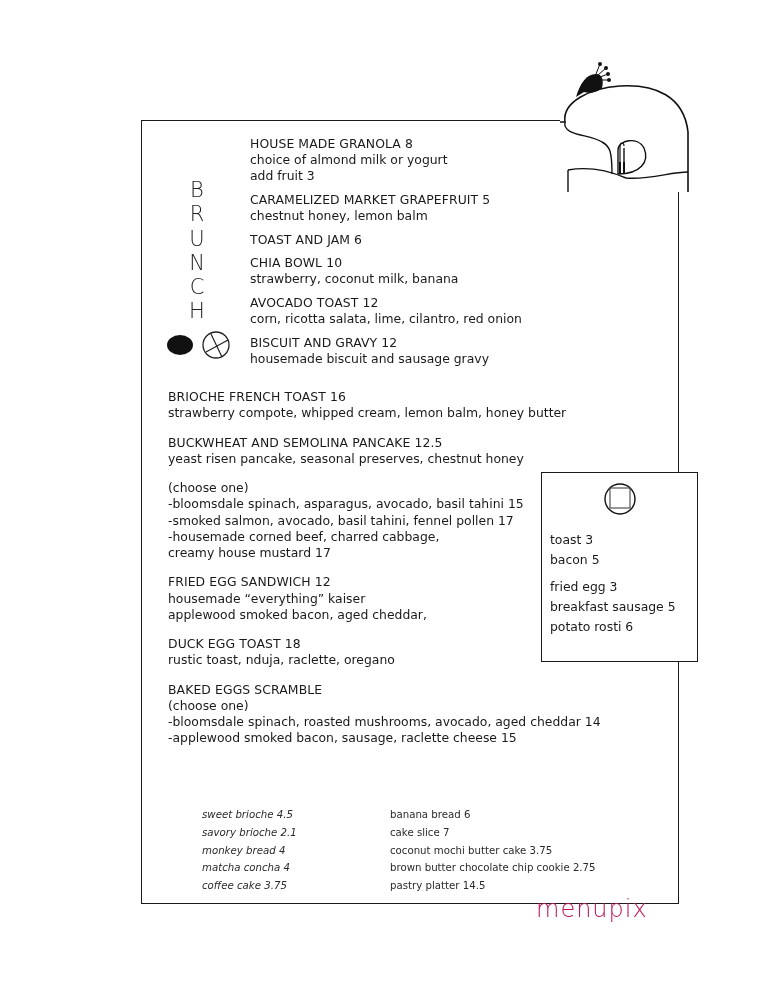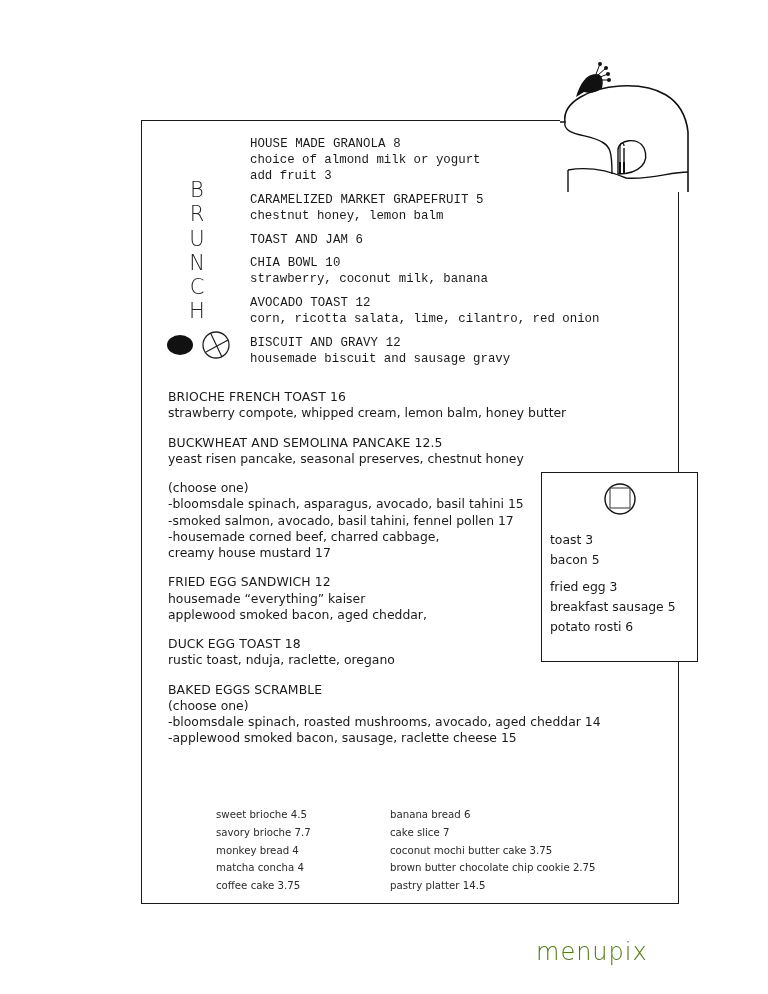--- a/index.html
+++ b/index.html
@@ -13,43 +13,43 @@
       border: 1.6px solid #1a1a1a; box-sizing: border-box;
     }
     .logo-svg { position: absolute; left: 560px; top: 62px; width: 140px; height: 130px; background: #fff; }
     .brunch-title {
       position: absolute; left: 186px; top: 178px; width: 22px;
       font-size: 21px; line-height: 24.3px; font-weight: 300; text-align: center;
       letter-spacing: 0; color: #222;
     }
     .brunch-title span { display: block; }
     .egg-icons { position: absolute; left: 166px; top: 330px; width: 70px; height: 32px; }
-    .top-list { position: absolute; left: 250px; top: 136px; width: 300px; font-family: Liberation Mono, monospace; }
+    .top-list { position: absolute; left: 250px; top: 136px; width: 300px; }
     .main-list { position: absolute; left: 168px; top: 389px; width: 380px; }
     .item { margin: 0; }
     .item .t, .item .d {
       font-size: 12.4px; line-height: 16.2px; white-space: nowrap; display: block;
     }
     .item .t { letter-spacing: 0.1px; }
     .top-list .item { margin-bottom: 7.3px; }
     .main-list .item { margin-bottom: 13.2px; }
     .sides-box {
       position: absolute; left: 541px; top: 472px; width: 157px; height: 190px;
       border: 1.5px solid #1a1a1a; box-sizing: border-box; background: #fff;
     }
     .sides-icon { position: absolute; left: 603px; top: 482px; width: 34px; height: 34px; }
     .sides-list { position: absolute; left: 550px; top: 530px; }
     .sides-list div { font-size: 12.4px; line-height: 20.3px; white-space: nowrap; }
     .pastry-col { position: absolute; top: 806px; }
     .pastry-col div { font-size: 10.2px; line-height: 17.8px; white-space: nowrap; color: #2a2a2a; }
-    .pastry-left { left: 216px; }
+    .pastry-left { left: 202px; font-style: italic; }
     .pastry-right { left: 390px; }
     .watermark {
-      position: absolute; left: 536px; top: 895px; font-size: 24px; color: #4d7c0f;
-      font-family: "DejaVu Sans", sans-serif; letter-spacing: 1px; font-weight: 300; margin-top: 43px;
+      position: absolute; left: 536px; top: 895px; font-size: 24px; color: #be185d;
+      font-family: "DejaVu Sans", sans-serif; letter-spacing: 1px; font-weight: 300;
     }
   </style>
 </head>
 <body>
 
 <div class="frame"></div>
 
 <svg class="logo-svg" viewBox="0 0 140 130">
   <rect x="0" y="60" width="6" height="2" fill="#fff"></rect>
   <path d="M 0 60 L 5 60 C 2 40, 30 26, 60 24 C 95 22, 124 34, 128 70 L 128 130" fill="none" stroke="#111" stroke-width="1.6"></path>
@@ -158,21 +158,21 @@
 <div class="sides-list">
   <div>toast  3</div>
   <div>bacon  5</div>
   <div style="margin-top:6px">fried egg  3</div>
   <div>breakfast sausage  5</div>
   <div>potato rosti  6</div>
 </div>
 
 <div class="pastry-col pastry-left">
   <div>sweet brioche 4.5</div>
-  <div>savory brioche 7.7</div>
+  <div>savory brioche 2.1</div>
   <div>monkey bread  4</div>
   <div>matcha concha  4</div>
   <div>coffee cake  3.75</div>
 </div>
 <div class="pastry-col pastry-right">
   <div>banana bread  6</div>
   <div>cake slice 7</div>
   <div>coconut mochi butter cake 3.75</div>
   <div>brown butter chocolate chip cookie  2.75</div>
   <div>pastry platter 14.5</div>

